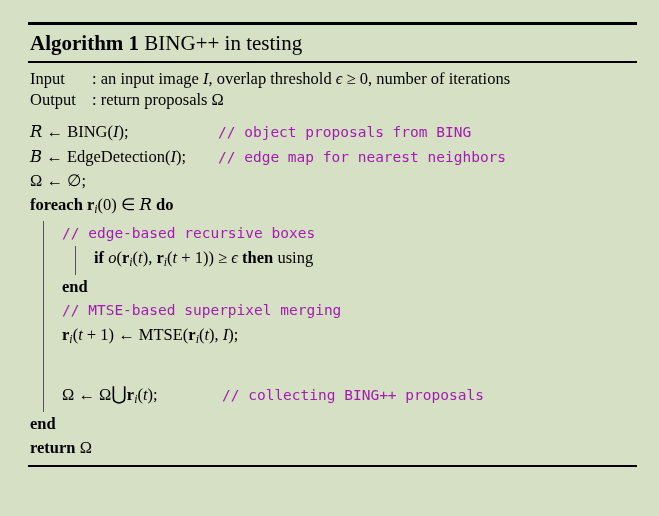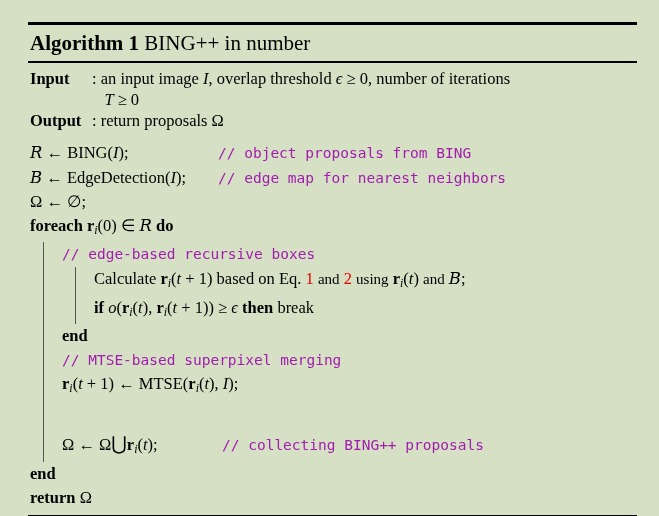--- a/index.html
+++ b/index.html
@@ -51,21 +51,21 @@
   
   .io-block {
     padding: 5px 0 4px 2px;
   }
   .io-line {
     font-size: 16.5px;
     line-height: 21px;
     white-space: nowrap;
   }
   .io-label {
-    font-weight: bold;
+    font-weight: normal;
     display: inline-block;
     width: 62px;
   }
   .io-cont {
     display: inline-block;
     width: 62px;
   }
 
   
   .body-block {
@@ -137,35 +137,31 @@
   }
 </style>
 </head>
 <body>
 
 <div class="algorithm">
 
   <div class="rule-thick"></div>
 
   <div class="title-row">
-    <span class="kw">Algorithm 1</span><span>&nbsp;</span><span class="name">BING++ in number</span>
+    <span class="kw">Algorithm 1</span><span>&nbsp;</span><span class="name">BING++ in testing</span>
   </div>
 
   <div class="rule-thin"></div>
 
   <div class="io-block">
     <div class="io-line">
       <span class="io-label">Input</span><span>:</span>
       <span>an input image <span class="it">I</span>, overlap threshold <span class="it">ϵ</span> ≥ 0, number of iterations</span>
     </div>
     <div class="io-line">
-      <span class="io-cont"></span>
-      <span>&nbsp;&nbsp;<span class="it">T</span> ≥ 0</span>
-    </div>
-    <div class="io-line">
       <span class="io-label">Output</span><span>:</span>
       <span>return proposals Ω</span>
     </div>
   </div>
 
   <div class="body-block">
 
     <div class="line">
       <span class="cmt-col"><span class="cal">R</span> ← BING(<span class="it">I</span>);</span><span class="cmt">// object proposals from BING</span>
     </div>
@@ -190,32 +186,31 @@
         </span>
       <span class="cmt">// edge-based recursive boxes</span>
     </div>
 
 
     <div class="line ind2">
       <span class="guides">
         <span class="gbar gbar-outer" style="top:0;bottom:0;"></span>
         <span class="gbar gbar-inner" style="top:0;bottom:0;"></span>
       </span>
-      <span>Calculate <span class="vec">r</span><span class="sub">i</span>(<span class="it">t</span> + 1) based on Eq. <span class="eqref">1</span> <span class="small">and</span> <span class="eqref">2</span> <span class="small">using</span> <span class="vec">r</span><span class="sub">i</span>(<span class="it">t</span>) <span class="small">and</span> <span class="cal">B</span>;</span>
     </div>
 
     <div class="line ind2">
       <span class="guides">
         <span class="gbar gbar-outer" style="top:0;bottom:0;"></span>
         <span class="gbar gbar-inner" style="top:0;bottom:0;"></span>
       </span>
       <span class="kw">if</span>
       <span><span class="it">o</span>(<span class="vec">r</span><span class="sub">i</span>(<span class="it">t</span>), <span class="vec">r</span><span class="sub">i</span>(<span class="it">t</span> + 1)) ≥ <span class="it">ϵ</span></span>
       <span class="kw">then</span>
-      <span>break</span>
+      <span>using</span>
     </div>
 
     <div class="line ind1">
       <span class="guides">
           <span class="gbar gbar-outer" style="top:0;bottom:0;"></span>
         </span>
       <span class="kw">end</span>
     </div>
 
     <div class="line ind1">

